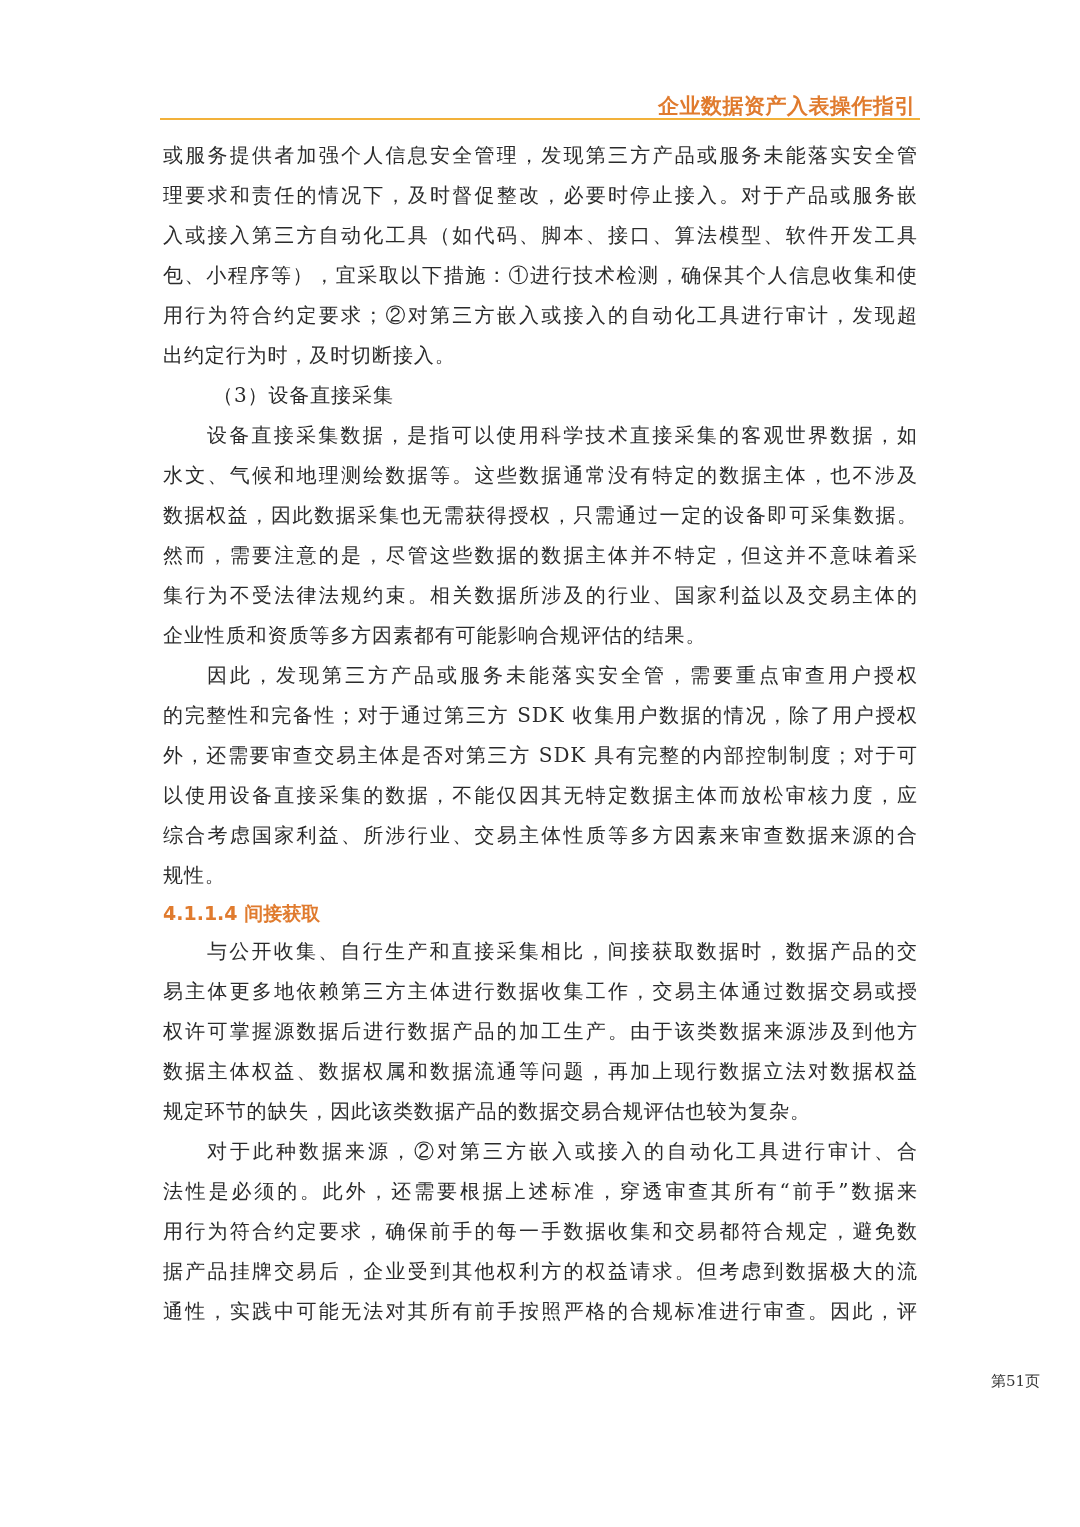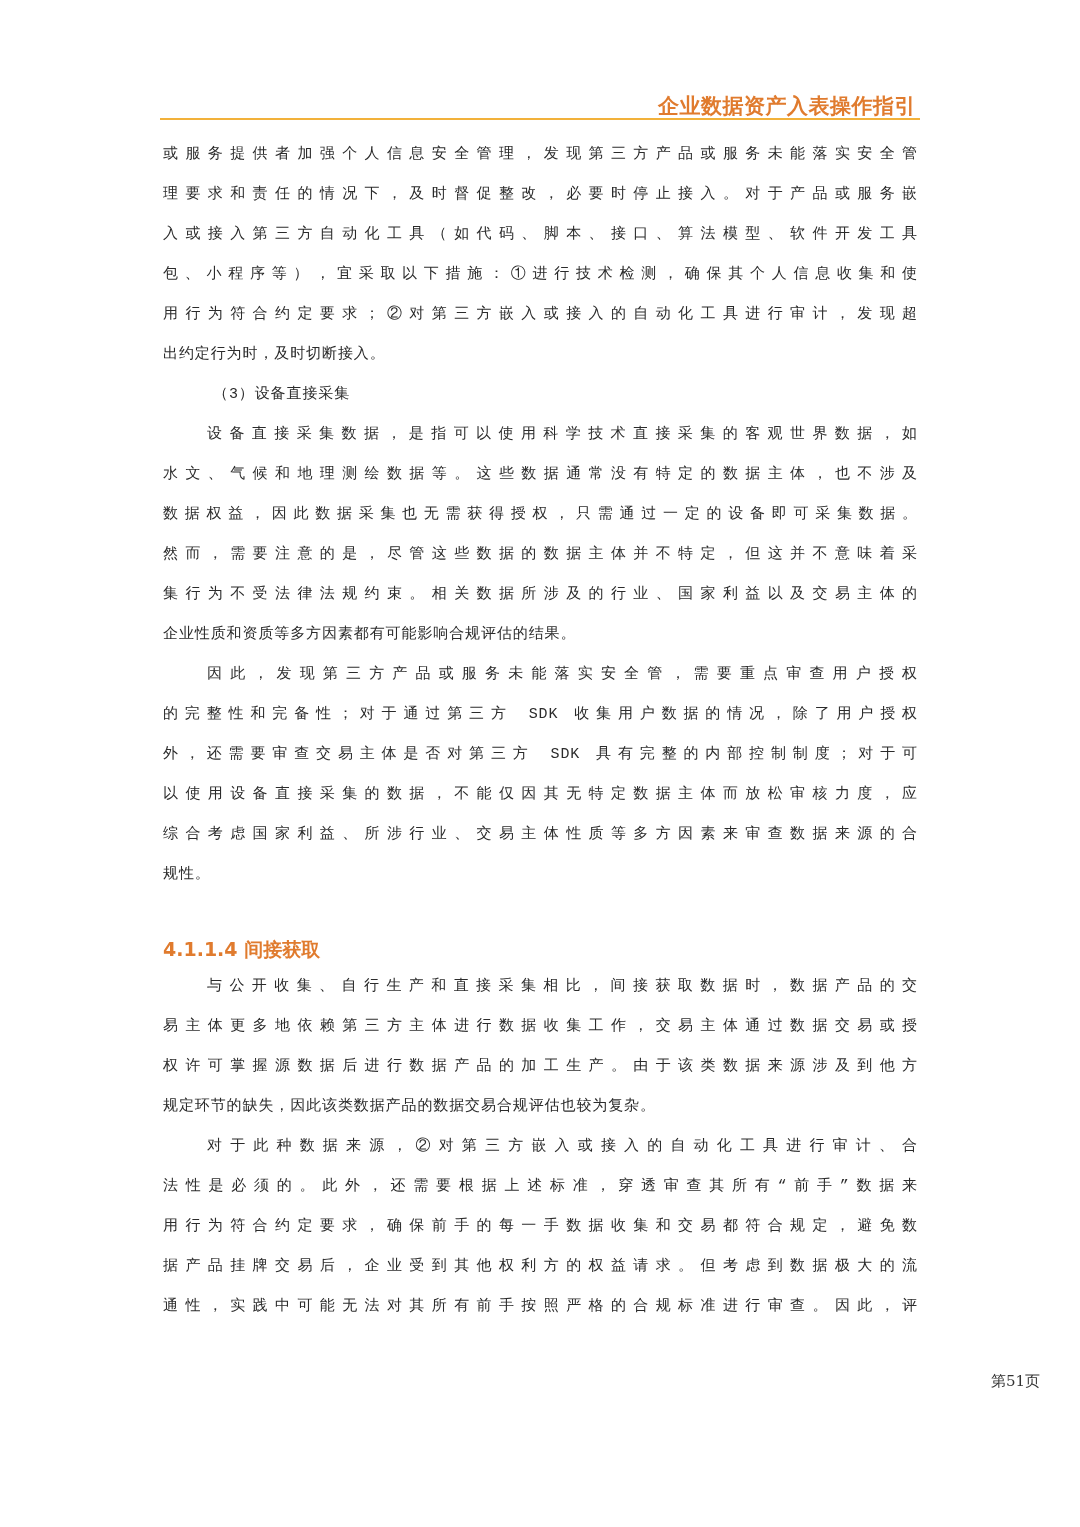--- a/index.html
+++ b/index.html
@@ -3,25 +3,25 @@
 <meta charset="utf-8">
 <style>
   html, body { margin: 0; padding: 0; background: #ffffff; }
   body { width: 1080px; height: 1527px; position: relative; overflow: hidden;
          font-family: "DejaVu Serif", "Liberation Serif", serif; color: #2b2b2b; }
   .header { position: absolute; left: 160px; top: 90px; width: 760px; height: 30px; }
   .header-title { position: absolute; right: 4px; top: 2px; font-family: "DejaVu Sans", "Liberation Sans", sans-serif;
                   font-weight: bold; font-size: 21px; color: #E07B2E; letter-spacing: 0.5px; }
   .header-rule { position: absolute; left: 0; right: 0; top: 28px; height: 2px; background: #F2B13A; }
   .content { position: absolute; left: 163px; top: 135px; width: 755px; }
-  .line { font-size: 15px; line-height: 40px; height: 40px; white-space: nowrap; letter-spacing: 0.9px; font-family: Liberation Mono, monospace; }
+  .line { font-size: 20px; line-height: 40px; height: 40px; white-space: nowrap; letter-spacing: 0.9px; }
   .indent { padding-left: 44px; }
   .sub { padding-left: 50px; }
   .heading { font-family: "DejaVu Sans", "Liberation Sans", sans-serif; font-weight: bold; color: #E07B2E;
-             font-size: 19px; line-height: 36px; height: 36px; margin-top: 36px; }
+             font-size: 19px; line-height: 36px; height: 36px; }
   .justify { text-align: justify; text-align-last: justify; }
   .footer { position: absolute; left: 8px; width: 1032px; top: 1372px; text-align: right; font-size: 15px; color: #333; }
 </style>
 </head>
 <body>
 
 <div class="header">
   <div class="header-title">企业数据资产入表操作指引</div>
   <div class="header-rule"></div>
 </div>
@@ -55,20 +55,21 @@
     <div class="line justify">综合考虑国家利益、所涉行业、交易主体性质等多方因素来审查数据来源的合</div>
     <div class="line">规性。</div>
   </div>
 
   <div class="heading">4.1.1.4 间接获取</div>
 
   <div>
     <div class="line justify indent">与公开收集、自行生产和直接采集相比，间接获取数据时，数据产品的交</div>
     <div class="line justify">易主体更多地依赖第三方主体进行数据收集工作，交易主体通过数据交易或授</div>
     <div class="line justify">权许可掌握源数据后进行数据产品的加工生产。由于该类数据来源涉及到他方</div>
+    <div class="line justify">数据主体权益、数据权属和数据流通等问题，再加上现行数据立法对数据权益</div>
     <div class="line">规定环节的缺失，因此该类数据产品的数据交易合规评估也较为复杂。</div>
   </div>
 
   <div>
     <div class="line justify indent">对于此种数据来源，②对第三方嵌入或接入的自动化工具进行审计、合</div>
     <div class="line justify">法性是必须的。此外，还需要根据上述标准，穿透审查其所有“前手”数据来</div>
     <div class="line justify">用行为符合约定要求，确保前手的每一手数据收集和交易都符合规定，避免数</div>
     <div class="line justify">据产品挂牌交易后，企业受到其他权利方的权益请求。但考虑到数据极大的流</div>
     <div class="line justify">通性，实践中可能无法对其所有前手按照严格的合规标准进行审查。因此，评</div>
   </div>

